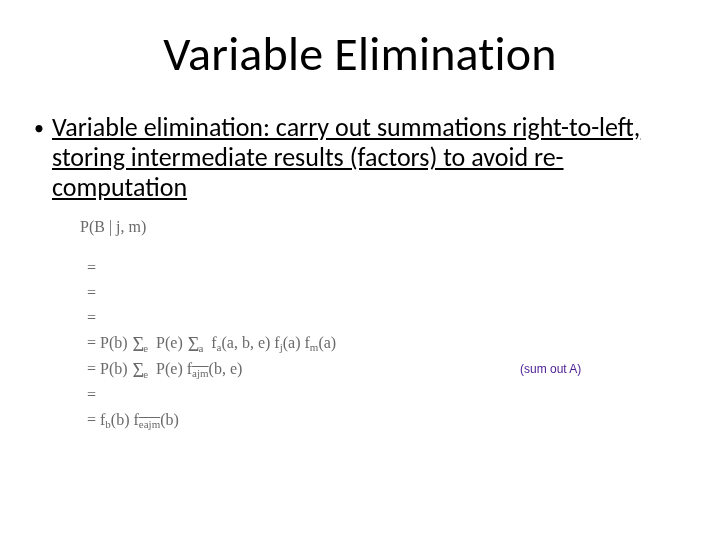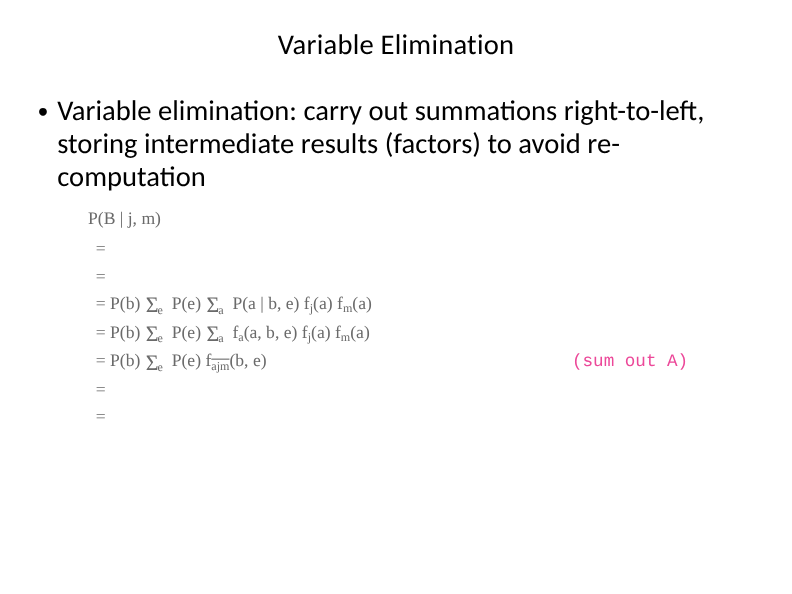--- a/index.html
+++ b/index.html
@@ -12,41 +12,42 @@
     color: #000;
     overflow: hidden;
   }
   .slide {
     box-sizing: border-box;
     width: 720px;
     height: 540px;
     padding: 18px 34px 0 34px;
   }
   h1.title {
-    font-size: 26px;
+    font-size: 48px;
     font-weight: 400;
     text-align: center;
     margin: 6px 0 30px 0;
     letter-spacing: 0.2px;
   }
   .bullet {
     display: flex;
     align-items: flex-start;
     font-size: 26px;
     line-height: 1.15;
     margin: 0 0 12px 0;
   }
   .bullet .dot {
     flex: 0 0 auto;
     width: 18px;
     font-size: 20px;
     line-height: 30px;
   }
   .bullet .txt {
     flex: 1 1 auto;
+    text-decoration: underline;
   }
   .math-block {
     margin: 6px 0 0 46px;
     font-family: "Cambria Math", "Times New Roman", serif;
     color: #6a6a6a;
     font-size: 16px;
     line-height: 1.55;
   }
   .math-block .row {
     display: flex;
@@ -74,27 +75,27 @@
   .ol {
     text-decoration: overline;
   }
   .fsub {
     font-size: 11px;
     vertical-align: -3px;
   }
   .note {
     position: absolute;
     left: 440px;
-    font-family: Liberation Mono, monospace;
-    font-size: 16px;
-    color: #ec4899;
+    font-family: Liberation Sans, sans-serif;
+    font-size: 12px;
+    color: #4c1d95;
     white-space: nowrap;
   }
   .first {
-    margin-bottom: 2px;
+    margin-bottom: 16px;
     text-align: center;
   }
 </style>
 </head>
 <body>
 
 <div class="slide">
 
   <h1 class="title">Variable Elimination</h1>
 
@@ -112,27 +113,20 @@
     <div class="row">
       <span class="lead">=</span>
     </div>
 
     <div class="row">
       <span class="lead">=</span>
     </div>
 
     <div class="row">
       <span class="lead">=</span>
-      <span>
-        <span>P(b)</span>
-        <span class="sum">Σ</span><span class="sub">e</span>
-        &nbsp;<span>P(e)</span>
-        <span class="sum">Σ</span><span class="sub">a</span>
-        &nbsp;<span>P(a | b, e) f</span><span class="fsub">j</span><span>(a) f</span><span class="fsub">m</span><span>(a)</span>
-      </span>
     </div>
 
     <div class="row">
       <span class="lead">=</span>
       <span>
         <span>P(b)</span>
         <span class="sum">Σ</span><span class="sub">e</span>
         &nbsp;<span>P(e)</span>
         <span class="sum">Σ</span><span class="sub">a</span>
         &nbsp;<span>f</span><span class="fsub">a</span><span>(a, b, e) f</span><span class="fsub">j</span><span>(a) f</span><span class="fsub">m</span><span>(a)</span>
@@ -149,16 +143,19 @@
       </span>
       <span class="note">(sum out A)</span>
     </div>
 
     <div class="row">
       <span class="lead">=</span>
     </div>
 
     <div class="row">
       <span class="lead">=</span>
+      <span>
+        <span>f</span><span class="fsub">b</span><span>(b) f</span><span class="fsub ol">eajm</span><span>(b)</span>
+      </span>
     </div>
 
   </div>
 </div>
 
 </body></html>

